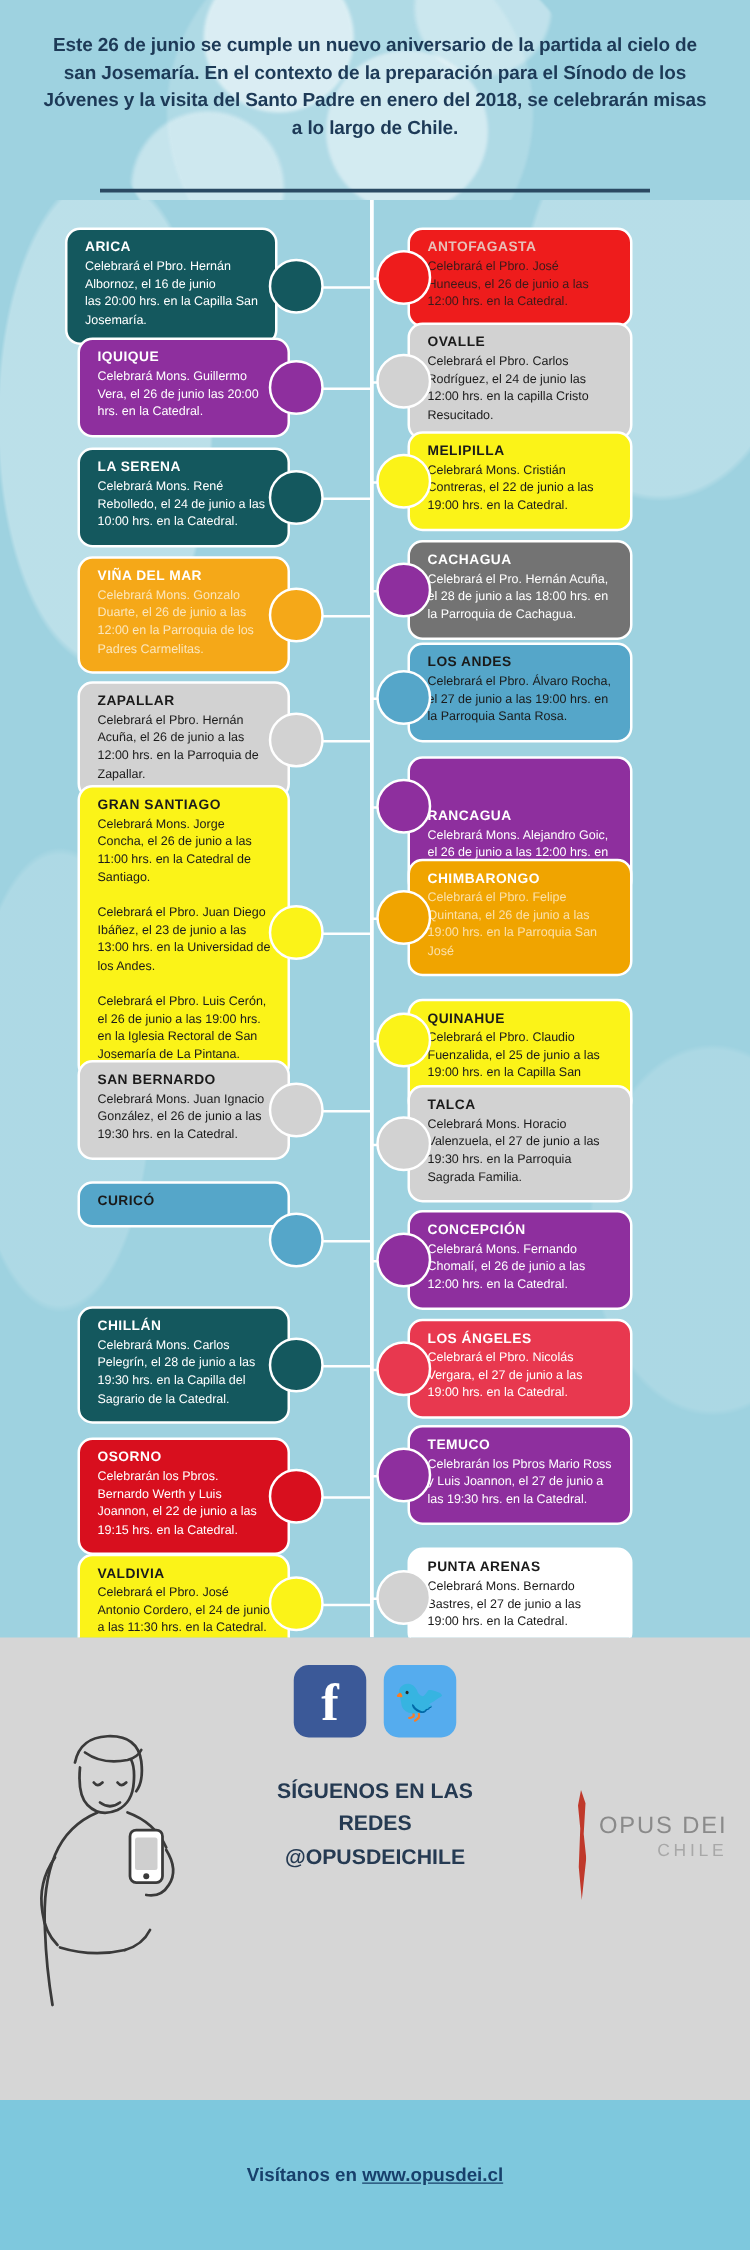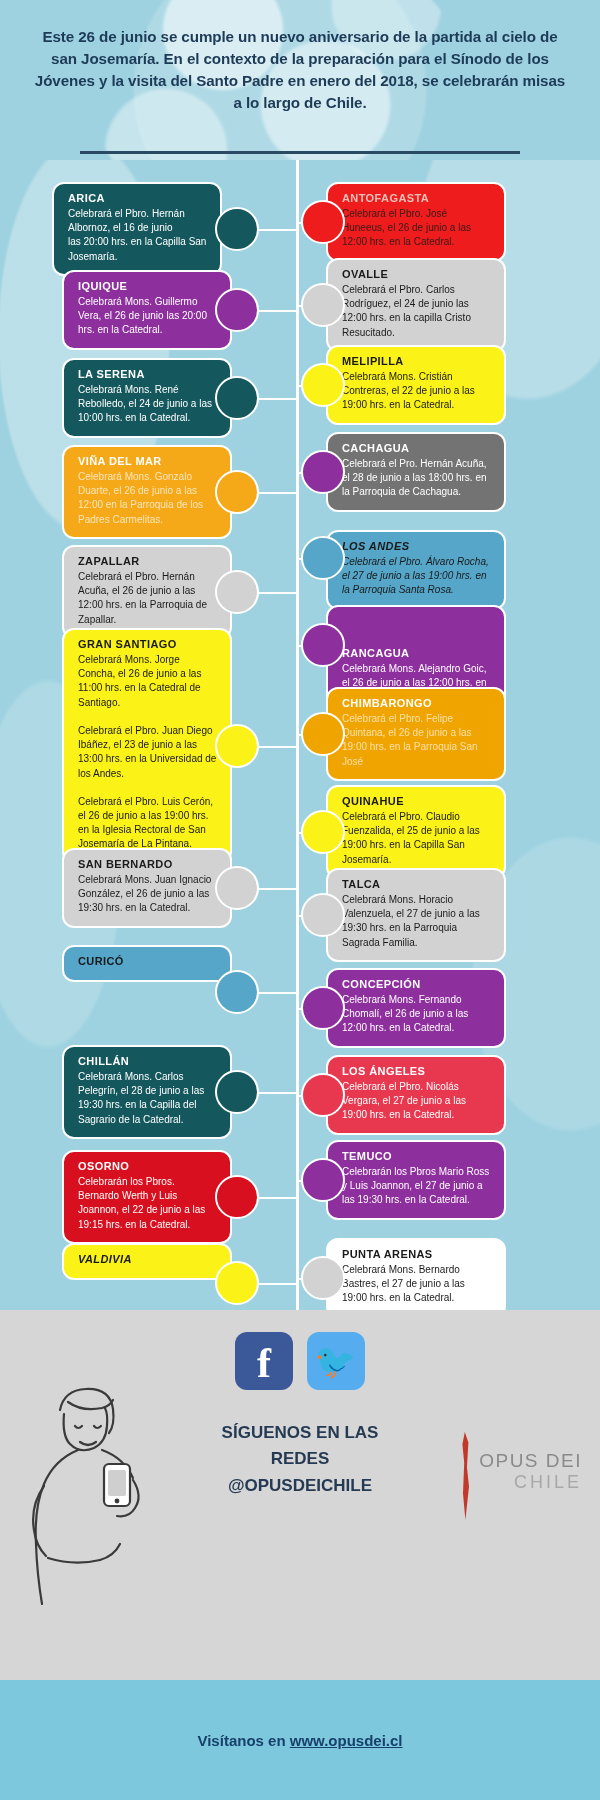--- a/index.html
+++ b/index.html
@@ -133,21 +133,21 @@
 
   .mascot {
     position:absolute; left:8px; top:70px;
     width:150px; height:230px;
   }
   .brand {
     position:absolute; right:18px; top:140px;
     text-align:left;
   }
   .brand-main { color:#8a8a8a; font-size:19px; letter-spacing:1.5px; }
-  .brand-sub  { color:#a8a8a8; font-size:18px; letter-spacing:3px; text-align:right; }
+  .brand-sub  { color:#a8a8a8; font-size:14px; letter-spacing:3px; text-align:right; }
   .chile-strip {
     position:absolute; right:128px; top:122px;
     width:12px; height:88px;
     background:#c0392b;
     clip-path: polygon(40% 0, 70% 12%, 58% 40%, 75% 62%, 45% 100%, 25% 70%, 35% 35%, 20% 14%);
   }
 
   .footer-bar {
     position:absolute; left:0; bottom:0;
     width:600px; height:120px;
@@ -220,21 +220,21 @@
           <span class="desc">Celebrará el Pro. Hernán Acuña, el 28 de junio a las 18:00 hrs. en la Parroquia de Cachagua.</span>
         </div>
         <div class="node" style="background: rgb(142, 47, 158); width: 44px; height: 44px; left: 301px; top: 290px;"></div>
         <div class="connector" style="left: 297px; width: 12px; top: 312px;"></div>
         <div class="card" style="background: rgb(210, 210, 210); color: rgb(26, 26, 26); top: 385px; left: 62px; width: 170px;">
           <span class="title" style="color: rgb(26, 26, 26);">ZAPALLAR</span>
           <span class="desc">Celebrará el Pbro. Hernán Acuña, el 26 de junio a las 12:00 hrs.  en la Parroquia de Zapallar.</span>
         </div>
         <div class="node" style="background: rgb(210, 210, 210); width: 44px; height: 44px; left: 215px; top: 410px;"></div>
         <div class="connector" style="left: 251px; width: 46px; top: 432px;"></div>
-        <div class="card" style="background: rgb(85, 166, 201); color: rgb(26, 26, 26); top: 370px; left: 326px; width: 180px; font-style: italic;">
+        <div class="card" style="background: rgb(85, 166, 201); color: rgb(26, 26, 26); top: 354px; left: 326px; width: 180px;">
           <span class="title" style="color: rgb(26, 26, 26);">LOS ANDES</span>
           <span class="desc">Celebrará el Pbro. Álvaro Rocha, el 27 de junio a las 19:00 hrs. en la Parroquia Santa Rosa.</span>
         </div>
         <div class="node" style="background: rgb(85, 166, 201); width: 44px; height: 44px; left: 301px; top: 376px;"></div>
         <div class="connector" style="left: 297px; width: 12px; top: 398px;"></div>
         <div class="card" style="background: rgb(251, 243, 24); color: rgb(26, 26, 26); top: 468px; left: 62px; width: 170px;">
           <span class="title" style="color: rgb(26, 26, 26);">GRAN SANTIAGO</span>
           <span class="desc">Celebrará Mons. Jorge Concha, el 26 de junio a las 11:00 hrs. en la Catedral de Santiago.
 
 Celebrará el Pbro. Juan Diego Ibáñez, el 23 de junio a las 13:00 hrs. en la Universidad de los Andes.
@@ -248,21 +248,21 @@
           <span class="desc">Celebrará Mons. Alejandro Goic, el 26 de junio a las 12:00 hrs. en la Catedral.</span>
         </div>
         <div class="node" style="background: rgb(142, 47, 158); width: 44px; height: 44px; left: 301px; top: 463px;"></div>
         <div class="connector" style="left: 297px; width: 12px; top: 485px;"></div>
         <div class="card" style="background: rgb(240, 164, 0); color: rgb(251, 224, 168); top: 527px; left: 326px; width: 180px;">
           <span class="title" style="color: rgb(255, 255, 255);">CHIMBARONGO</span>
           <span class="desc">Celebrará el Pbro. Felipe Quintana, el 26 de junio a las 19:00 hrs.  en la Parroquia San José</span>
         </div>
         <div class="node" style="background: rgb(240, 164, 0); width: 44px; height: 44px; left: 301px; top: 552px;"></div>
         <div class="connector" style="left: 297px; width: 12px; top: 574px;"></div>
-        <div class="card" style="background: rgb(251, 243, 24); color: rgb(26, 26, 26); top: 625px; left: 326px; width: 180px;">
+        <div class="card" style="background: rgb(251, 243, 24); color: rgb(26, 26, 26); top: 639px; left: 326px; width: 180px;">
           <span class="title" style="color: rgb(26, 26, 26);">QUINAHUE</span>
           <span class="desc">Celebrará el Pbro. Claudio Fuenzalida, el 25 de junio a las 19:00 hrs.  en la Capilla San Josemaría.</span>
         </div>
         <div class="node" style="background: rgb(251, 243, 24); width: 44px; height: 44px; left: 301px; top: 650px;"></div>
         <div class="connector" style="left: 297px; width: 12px; top: 672px;"></div>
         <div class="card" style="background: rgb(210, 210, 210); color: rgb(26, 26, 26); top: 688px; left: 62px; width: 170px;">
           <span class="title" style="color: rgb(26, 26, 26);">SAN BERNARDO</span>
           <span class="desc">Celebrará Mons. Juan Ignacio González, el 26 de junio a las 19:30 hrs. en la Catedral.</span>
         </div>
         <div class="node" style="background: rgb(210, 210, 210); width: 44px; height: 44px; left: 215px; top: 706px;"></div>
@@ -301,22 +301,23 @@
           <span class="desc">Celebrarán los Pbros. Bernardo Werth y Luis Joannon, el 22 de junio  a las 19:15 hrs. en la Catedral.</span>
         </div>
         <div class="node" style="background: rgb(216, 15, 30); width: 44px; height: 44px; left: 215px; top: 1015px;"></div>
         <div class="connector" style="left: 251px; width: 46px; top: 1037px;"></div>
         <div class="card" style="background: rgb(142, 47, 158); color: rgb(255, 255, 255); top: 980px; left: 326px; width: 180px;">
           <span class="title" style="color: rgb(255, 255, 255);">TEMUCO</span>
           <span class="desc">Celebrarán los Pbros Mario Ross y Luis Joannon, el 27 de junio a las 19:30 hrs. en la Catedral.</span>
         </div>
         <div class="node" style="background: rgb(142, 47, 158); width: 44px; height: 44px; left: 301px; top: 998px;"></div>
         <div class="connector" style="left: 297px; width: 12px; top: 1020px;"></div>
-        <div class="card" style="background: rgb(251, 243, 24); color: rgb(26, 26, 26); top: 1083px; left: 62px; width: 170px; font-style: italic;">
+        <div class="card" style="background: rgb(251, 243, 24); color: rgb(26, 26, 26); top: 1083px; left: 62px; width: 170px;">
           <span class="title" style="color: rgb(26, 26, 26);">VALDIVIA</span>
+          <span class="desc">Celebrará el Pbro. José Antonio Cordero, el 24 de junio a las 11:30 hrs. en la Catedral.</span>
         </div>
         <div class="node" style="background: rgb(251, 243, 24); width: 44px; height: 44px; left: 215px; top: 1101px;"></div>
         <div class="connector" style="left: 251px; width: 46px; top: 1123px;"></div>
         <div class="card" style="background: #ffffff; color: rgb(26, 26, 26); top: 1078px; left: 326px; width: 180px;">
           <span class="title" style="color: rgb(26, 26, 26);">PUNTA ARENAS</span>
           <span class="desc">Celebrará Mons. Bernardo Bastres, el 27 de junio a las 19:00 hrs. en la Catedral.</span>
         </div>
         <div class="node" style="background: rgb(210, 210, 210); width: 44px; height: 44px; left: 301px; top: 1096px;"></div>
         <div class="connector" style="left: 297px; width: 12px; top: 1118px;"></div>
       </div>

